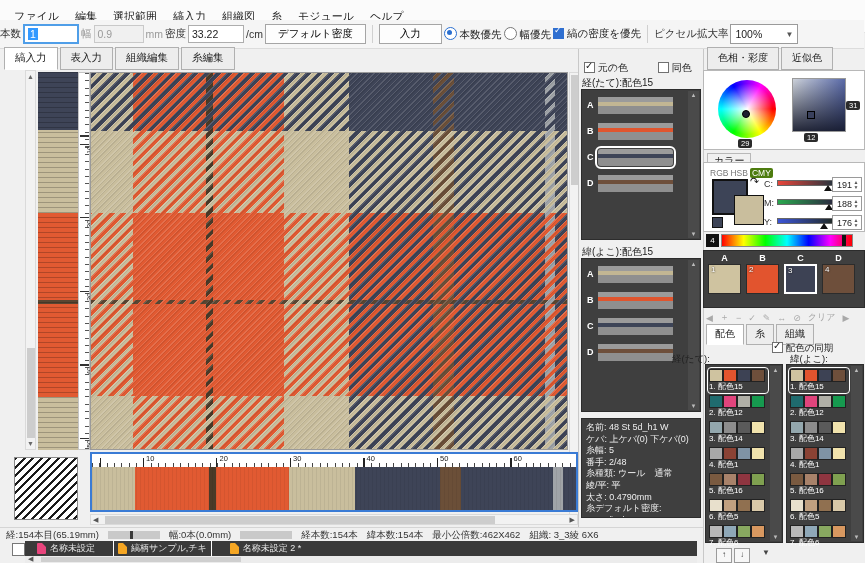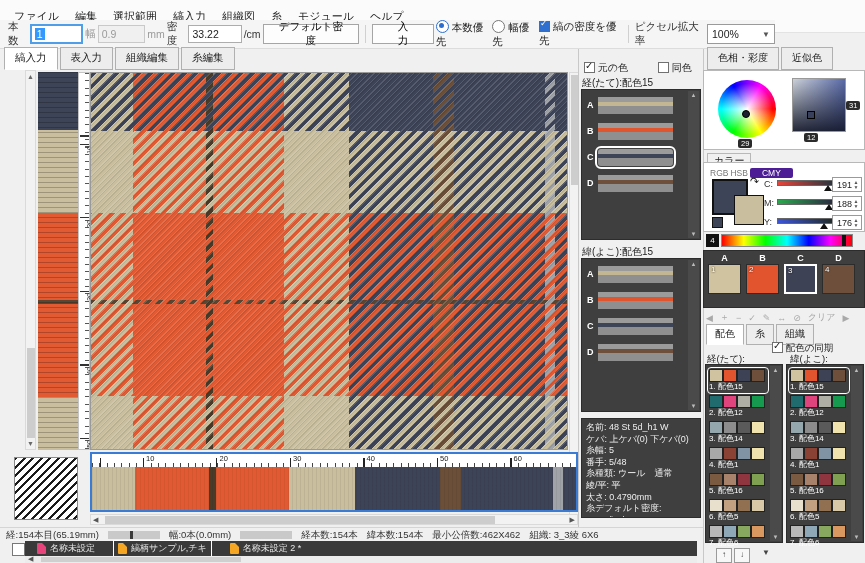--- a/index.html
+++ b/index.html
@@ -2,21 +2,21 @@
 <html><head>
 <meta charset="utf-8">
 <style>
   html,body{margin:0;padding:0;}
   body{width:865px;height:563px;overflow:hidden;background:#f0f0f0;
        font-family:"Liberation Sans","DejaVu Sans",sans-serif;font-size:11px;color:#222;position:relative;}
   .abs{position:absolute;}
   
   #menubar{left:0;top:0;width:865px;height:33px;background:#fbfbfb;border-bottom:1px solid #e3e3e3;display:flex;align-items:center;padding-left:6px;box-sizing:border-box;}
   #menubar .mi{padding:2px 8px;cursor:default;}
-  #toolbar{left:0;top:20px;width:775px;height:29px;background:#f5f5f5;border-bottom:1px solid #dcdcdc;display:flex;align-items:center;gap:2px;padding-left:8px;box-sizing:border-box;font-size:10.5px;}
+  #toolbar{left:0;top:20px;width:864px;height:29px;background:#f5f5f5;border-bottom:1px solid #dcdcdc;display:flex;align-items:center;gap:2px;padding-left:0;box-sizing:border-box;font-size:10.5px;}
   .tb-lab{color:#333;}
   .tb-input{height:16px;border:1px solid #adadad;background:#fff;font-size:10.5px;padding:0 3px;display:inline-flex;align-items:center;box-sizing:content-box;}
   .tb-input.focus{border:2px solid #4f9ee8;}
   .tb-input.dis{background:#f0f0f0;color:#9a9a9a;border-color:#c9c9c9;}
   .sel-text{background:#3399ff;color:#fff;padding:0 2px;}
   .tb-btn{height:20px;border:1px solid #a5a5a5;background:#fdfdfd;padding:0 12px;display:inline-flex;align-items:center;font-size:10.5px;cursor:default;}
   .radio{width:11px;height:11px;border-radius:50%;border:1px solid #777;background:#fff;display:inline-block;position:relative;vertical-align:-2px;}
   .radio.on{border-color:#2a6fd0;}
   .radio.on:after{content:"";position:absolute;left:2px;top:2px;width:5px;height:5px;border-radius:50%;background:#2a6fd0;}
   .cb{width:11px;height:11px;display:inline-block;vertical-align:-2px;position:relative;}
@@ -73,21 +73,21 @@
   .whitebox{background:#fff;border:1px solid #b8b8b8;box-sizing:border-box;position:absolute;}
   #wheel{position:absolute;left:14px;top:9px;width:58px;height:58px;border-radius:50%;
     background:radial-gradient(circle,#fff 0%,rgba(255,255,255,0) 62%),conic-gradient(from 90deg,#f00,#ff0,#0f0,#0ff,#00f,#f0f,#f00);}
   #wheel .dot{position:absolute;left:24px;top:30px;width:6px;height:6px;border-radius:50%;background:#1c2030;border:1px solid #000;}
   .badge{position:absolute;background:#2b2b2b;color:#fff;font-size:7.5px;padding:0 3px;border-radius:2px;line-height:9px;}
   #sbsq{position:absolute;left:88px;top:7px;width:52px;height:52px;border:1px solid #999;
     background:linear-gradient(to bottom,rgba(18,22,40,0) 0%,rgba(18,22,40,0.9) 100%),linear-gradient(to right,#cdd2da 0%,#5a6aa8 100%);}
   #sbsq .mark{position:absolute;left:14px;top:32px;width:6px;height:6px;border:1px solid #000;background:#39405c;}
   .grp-lab{position:absolute;background:#f0f0f0;padding:0 6px;font-size:10px;border:1px solid #b8b8b8;border-bottom:none;}
   .mode{font-size:8.5px;color:#777;margin-right:2px;}
-  .mode.on{background:#4c1d95;color:#fff;padding:0 12px;border-radius:2px;}
+  .mode.on{background:#4d7c0f;color:#fff;padding:0 2px;border-radius:2px;}
   .csq{position:absolute;border:2px solid #111;box-sizing:border-box;}
   .slider-row{position:absolute;left:60px;right:2px;height:18px;}
   .slider-row .sl{position:absolute;left:0;top:2px;font-size:9px;color:#333;}
   .track{position:absolute;left:13px;top:3px;width:62px;height:6px;border:1px solid #666;box-sizing:border-box;}
   .handle{position:absolute;top:8px;width:0;height:0;border-left:4px solid transparent;border-right:4px solid transparent;border-bottom:6px solid #111;}
   .spin{position:absolute;right:0;top:0;width:30px;height:15px;border:1px solid #9a9a9a;background:#fff;font-size:9px;display:flex;align-items:center;justify-content:flex-end;padding-right:9px;box-sizing:border-box;}
   .spin .ar{position:absolute;right:1px;top:0;width:8px;height:100%;display:flex;flex-direction:column;align-items:center;justify-content:center;font-size:5px;color:#555;line-height:5px;}
   #huebar{position:absolute;left:18px;top:0;right:12px;height:13px;border:1px solid #888;box-sizing:border-box;
     background:linear-gradient(90deg,#f00,#ff0,#0f0,#0ff,#00f,#f0f,#f00);}
   #huebar .mk{position:absolute;right:6px;top:0;width:4px;height:100%;background:#111;}
@@ -260,21 +260,21 @@
     </div>
     <div class="mini-sb">
       <span class="a" style="top: 1px;">▲</span>
       <span class="a" style="bottom: 1px;">▼</span>
     </div>
   </div>
 <div id="infobox" class="abs darkbox">
     <div>名前: 48 St 5d_h1 W</div>
     <div>ケバ: 上ケバ(0) 下ケバ(0)</div>
     <div>糸幅: 5</div>
-    <div>番手: 5/48</div>
+    <div>番手: 2/48</div>
     <div>糸種類: ウール　通常</div>
     <div>綾/平: 平</div>
     <div>太さ: 0.4790mm</div>
     <div>糸デフォルト密度: 53.03/inch</div>
   </div>
 
 <div id="rpanel" class="abs"></div>
 <div id="ctabs" class="abs tabrow">
     <span class="tab" style="font-size: 10px;">色相・彩度</span>
     <span class="tab" style="font-size: 10px;">近似色</span>
@@ -352,21 +352,21 @@
     <span>⊘</span>
     <span>クリア</span>
     <span>▶</span>
   </div>
 <div class="abs tabrow" id="ptabs" style="left:706px;top:324px;">
     <span class="ptab active">配色</span>
     <span class="ptab">糸</span>
     <span class="ptab">組織</span>
   </div>
 <span class="abs" style="left:772px;top:342px;font-size:9.5px;"><span class="cb plain on"></span> <span>配色の同期</span></span>
-<span class="abs" style="left:707px;top:353px;font-size:9.5px;">経(たて):</span>
+<span class="abs" style="left:672px;top:353px;font-size:9.5px;">経(たて):</span>
 <span class="abs" style="left:790px;top:353px;font-size:9.5px;">緯(よこ):</span>
 <div class="abs darkbox plist" id="plist1" style="left:705px;top:364px;">
     <div class="pl-item sel" style="top: 4px;">
       <div class="chips">
         <div class="chip" style="background: rgb(207, 195, 160);"></div>
         <div class="chip" style="background: rgb(226, 84, 46);"></div>
         <div class="chip" style="background: rgb(61, 66, 84);"></div>
         <div class="chip" style="background: rgb(110, 79, 59);"></div>
       </div>
       <div class="nm">1. 配色15</div>

